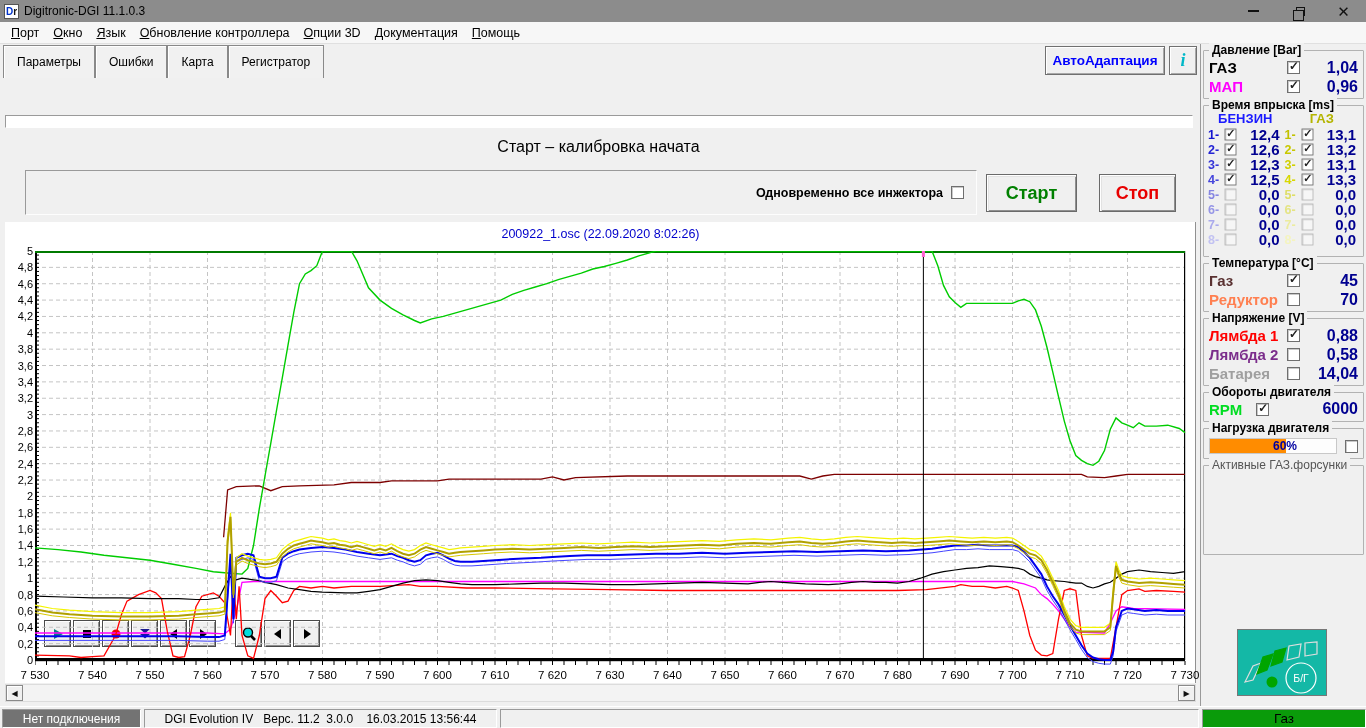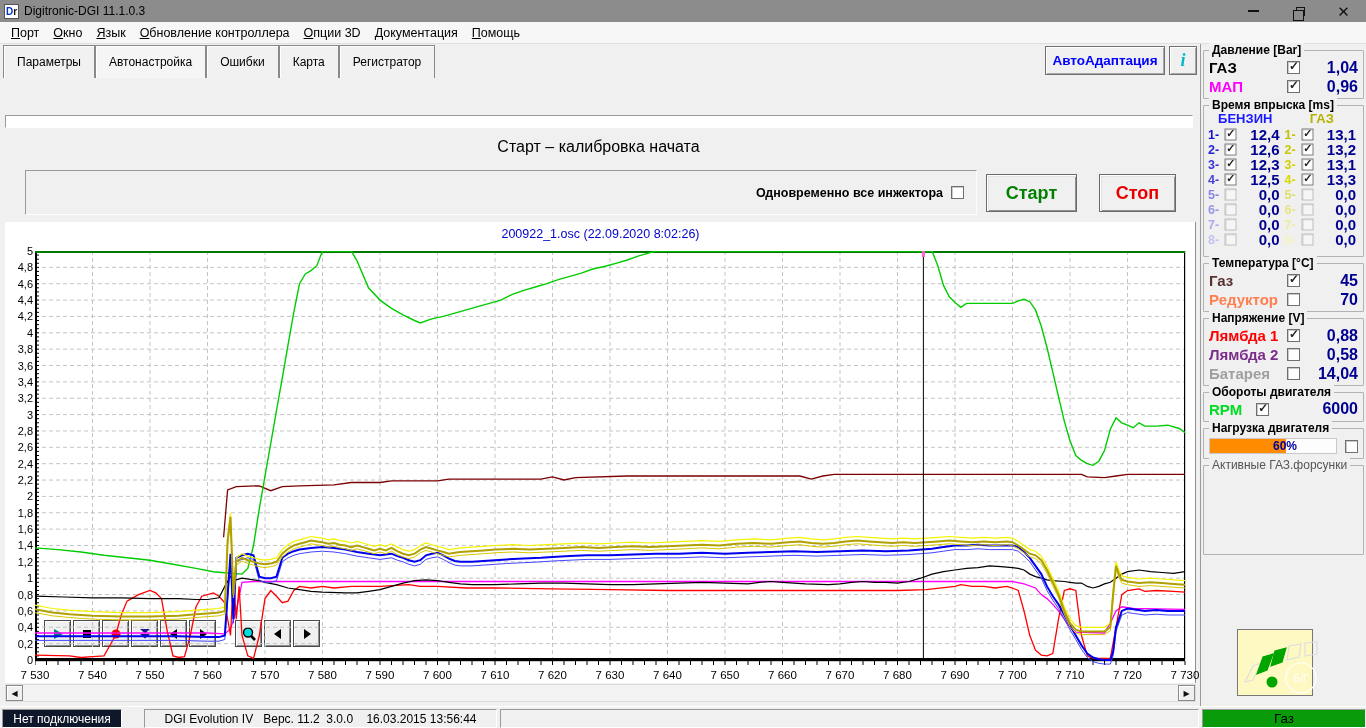--- a/index.html
+++ b/index.html
@@ -41,21 +41,21 @@
   .xlab{position:absolute;width:44px;text-align:center;font-size:11.5px;color:#000;top:447px}
   .chart-toolbar{position:absolute;left:39px;top:398px;display:flex}
   .tbtn{width:27px;height:27px;margin-right:2px;background:#f0f0f0;border:1px solid #4a4a4a;box-shadow:inset 1px 1px 0 #fff,inset -1px -1px 0 #8f8f8f;display:flex;align-items:center;justify-content:center}
   .tbtn.gap{margin-left:17px}
   
   .hscroll{position:absolute;left:5px;top:684px;width:1191px;height:18px;background:#f3f3f3;border:1px solid #dcdcdc}
   .scrollarrow{position:absolute;top:0px;width:17px;height:16px;background:#f0f0f0;border:1px solid #8a8a8a;box-shadow:inset 1px 1px 0 #fff;display:flex;align-items:center;justify-content:center;font-size:8px;color:#111}
   
   .statusbar{position:absolute;left:0;top:706px;width:1366px;height:22px;background:#f0f0f0;border-top:1px solid #fff}
   .spanel{position:absolute;top:2px;height:19px;border:1px solid;border-color:#9a9a9a #fff #fff #9a9a9a;display:flex;align-items:center;justify-content:center;font-size:12px}
-  .sconn{left:2px;width:120px;background:#0f172a;color:#fff}
+  .sconn{left:2px;width:139px;background:#737373;color:#fff}
   .sdev{left:144px;width:353px;background:#f0f0f0;white-space:pre}
   .sfill{left:500px;width:699px;background:#f0f0f0}
   .sfuel{left:1202px;width:164px;background:#0a9b0a;color:#000;font-size:13.5px}
   
   .sidebar{position:absolute;left:1200px;top:44px;width:166px;height:662px;background:#f0f0f0;border-left:1px solid #9a9a9a}
   .grp{position:relative;margin:6px 2px 0 2px;border:1px solid #b2b2b2;border-radius:1px;padding:7px 3px 2px 3px}
   .grp>.legend{position:absolute;top:-8px;left:5px;background:#f0f0f0;padding:0 3px;font-weight:bold;font-size:12px;white-space:nowrap}
   .srow{display:flex;align-items:center;height:19px;padding:0 2px}
   .srow .slabel{font-weight:bold;font-size:15px;white-space:nowrap}
   .srow .sval{flex:1;text-align:right;font-weight:bold;font-size:16px;color:#000090}
@@ -66,21 +66,21 @@
   .injhead span{width:50%;text-align:center}
   .injrow{display:flex;height:15px;align-items:center}
   .injcell{display:flex;width:50%;align-items:center;padding:0 1px}
   .injcell .n{font-weight:bold;font-size:12.5px;width:16px}
   .injcell .cb{transform:scale(.92)}
   .injcell .v{flex:1;text-align:right;font-weight:bold;font-size:15px;color:#000090;padding-right:3px}
   .loadrow{display:flex;align-items:center;height:20px;padding:0 2px}
   .loadtrack{width:128px;height:16px;background:#fdfdfd;border:1px solid #c8c8c8;position:relative}
   .loadfill{position:absolute;left:0;top:0;bottom:0;background:#ff8c00}
   .loadtxt{position:absolute;left:12px;top:0;width:100%;text-align:center;font-weight:bold;font-size:12px;color:#0000a0;line-height:15px}
-  .gasbox{position:absolute;left:1237px;top:629px;width:76px;height:67px;background:#fef9c3;border:1px solid #777}
+  .gasbox{position:absolute;left:1237px;top:629px;width:90px;height:67px;background:#14b8a6;border:1px solid #777}
 </style>
 </head>
 <body>
 
 <div>
 
   <div class="titlebar">
     <div class="appicon"><b>D</b><i>r</i></div>
     <span class="apptitle">Digitronic-DGI  11.1.0.3</span>
     <div class="wincontrols">
@@ -101,21 +101,20 @@
       <div class="menuitem"><span class="acc">О</span><span>кно</span></div>
       <div class="menuitem"><span class="acc">Я</span><span>зык</span></div>
       <div class="menuitem"><span class="acc">О</span><span>бновление контроллера</span></div>
       <div class="menuitem"><span class="acc">О</span><span>пции 3D</span></div>
       <div class="menuitem"><span class="acc">Д</span><span>окументация</span></div>
       <div class="menuitem"><span class="acc">П</span><span>омощь</span></div>
     </div>
 
   <div class="tabbar" id="tabbar">
       <div class="tab">Параметры</div>
-      <div class="tab active">Автонастройка</div>
       <div class="tab">Ошибки</div>
       <div class="tab">Карта</div>
       <div class="tab">Регистратор</div>
     </div>
   <div class="autoadapt">АвтоАдаптация</div>
   <div class="infobtn">
       <span>i</span>
     </div>
 
   <div class="mstrip"></div>

